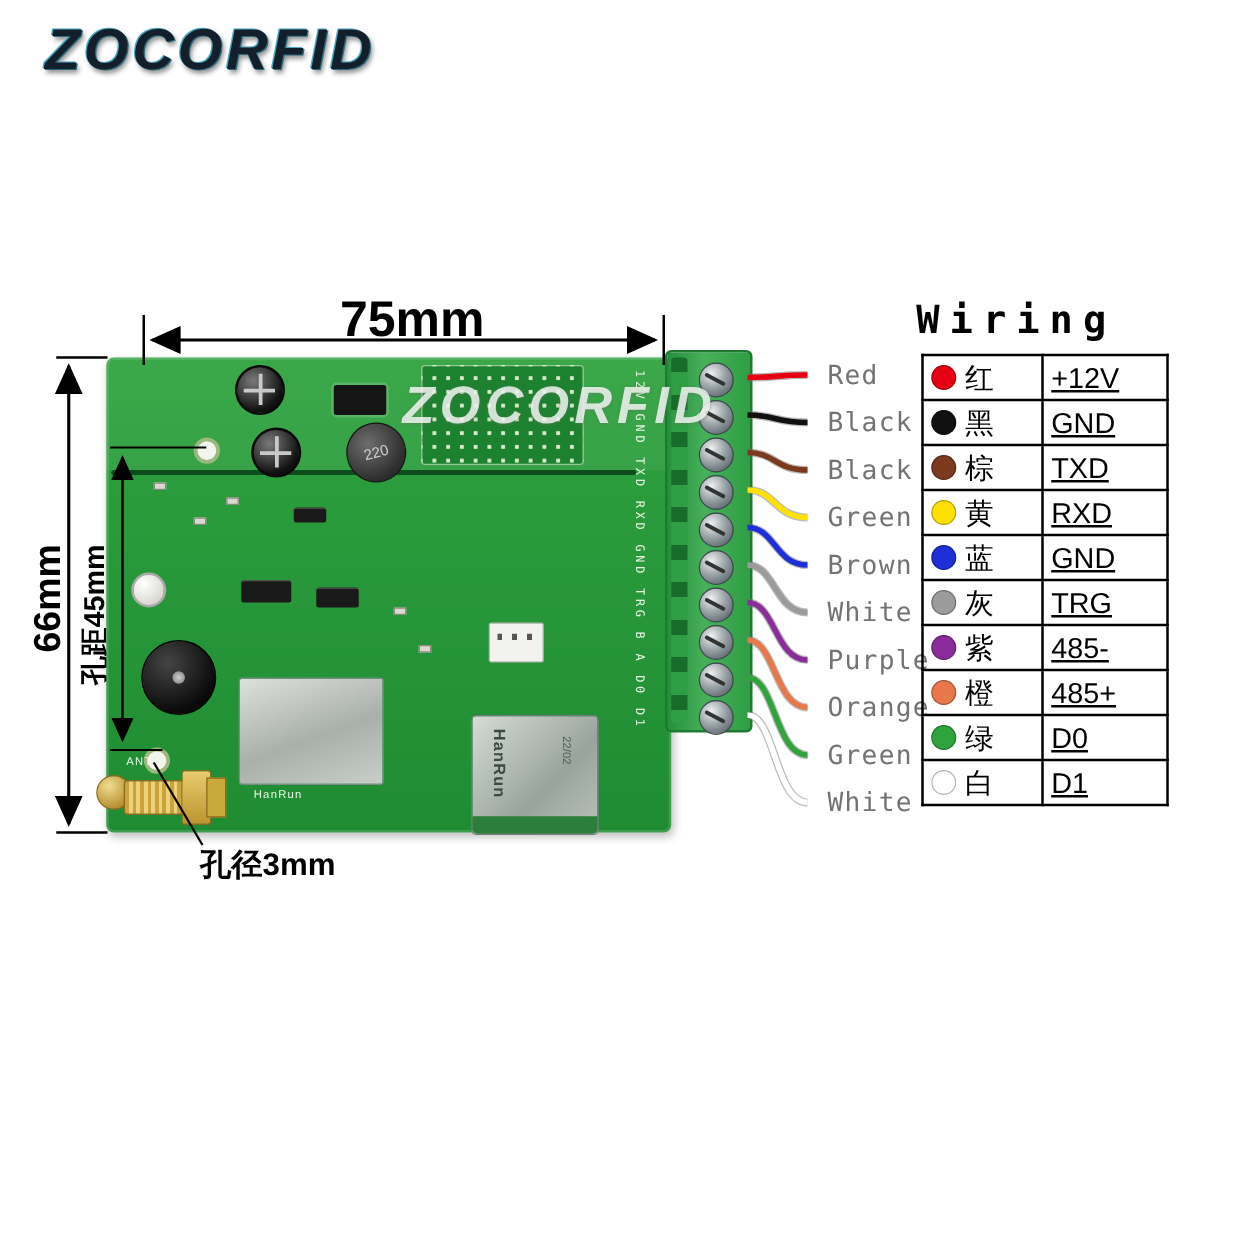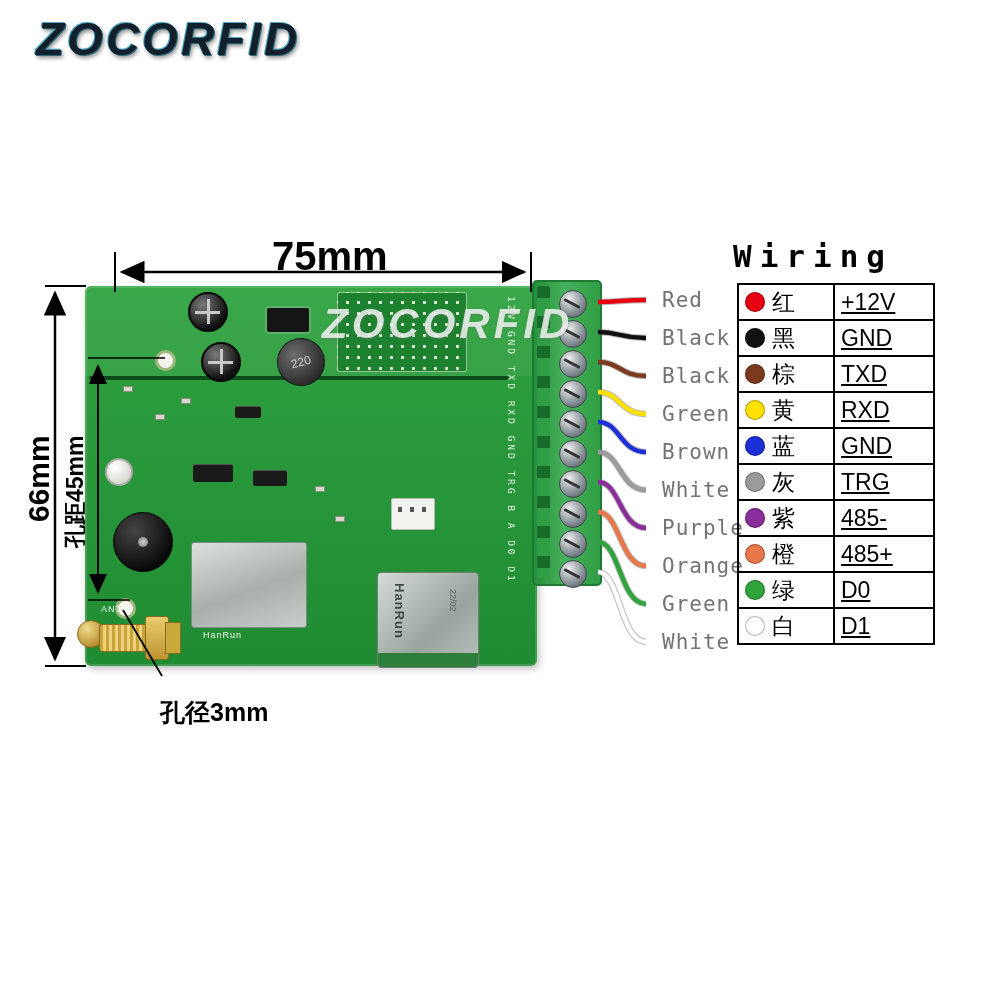--- a/index.html
+++ b/index.html
@@ -8,21 +8,21 @@
 
   
   .logo{left:36px;top:12px;font-family:"Liberation Sans",sans-serif;font-size:46px;font-weight:800;font-style:italic;letter-spacing:3px;color:#131f2b;text-shadow:1px 1px 0 #2b6a7a,-1px -1px 0 #49a7c2,2px 3px 4px rgba(0,0,0,.45);}
 
   
   .dim{color:#000;font-weight:600;}
   .dim-75{left:272px;top:234px;width:110px;text-align:left;font-size:40px;}
   .vlabel{transform-origin:0 0;transform:rotate(-90deg);white-space:nowrap;}
   .dim-66{left:22px;top:522px;font-size:30px;}
   .dim-45{left:60px;top:548px;font-size:23px;}
-  .dim-3{left:160px;top:696px;font-size:25px;}
+  .dim-3{left:160px;top:675px;font-size:25px;}
 
   
   .pcb{left:85px;top:286px;width:452px;height:380px;z-index:1;border-radius:6px;
        background:linear-gradient(180deg,#2ea33e 0%,#279539 55%,#1f8c33 100%);
        box-shadow:inset 0 0 0 2px rgba(255,255,255,.14),2px 3px 7px rgba(0,0,0,.25);}
   .pcb .abs{position:absolute;}
   .pcb-top{left:0;top:0;right:0;height:90px;background:rgba(255,255,255,.06);border-radius:6px 6px 0 0;}
   .groove{left:4px;top:90px;width:420px;height:4px;background:rgba(8,56,22,.8);border-radius:2px;}
   .cap{width:36px;height:36px;border-radius:50%;
        background:linear-gradient(#c9c9c9,#c9c9c9) center/70% 3px no-repeat,

